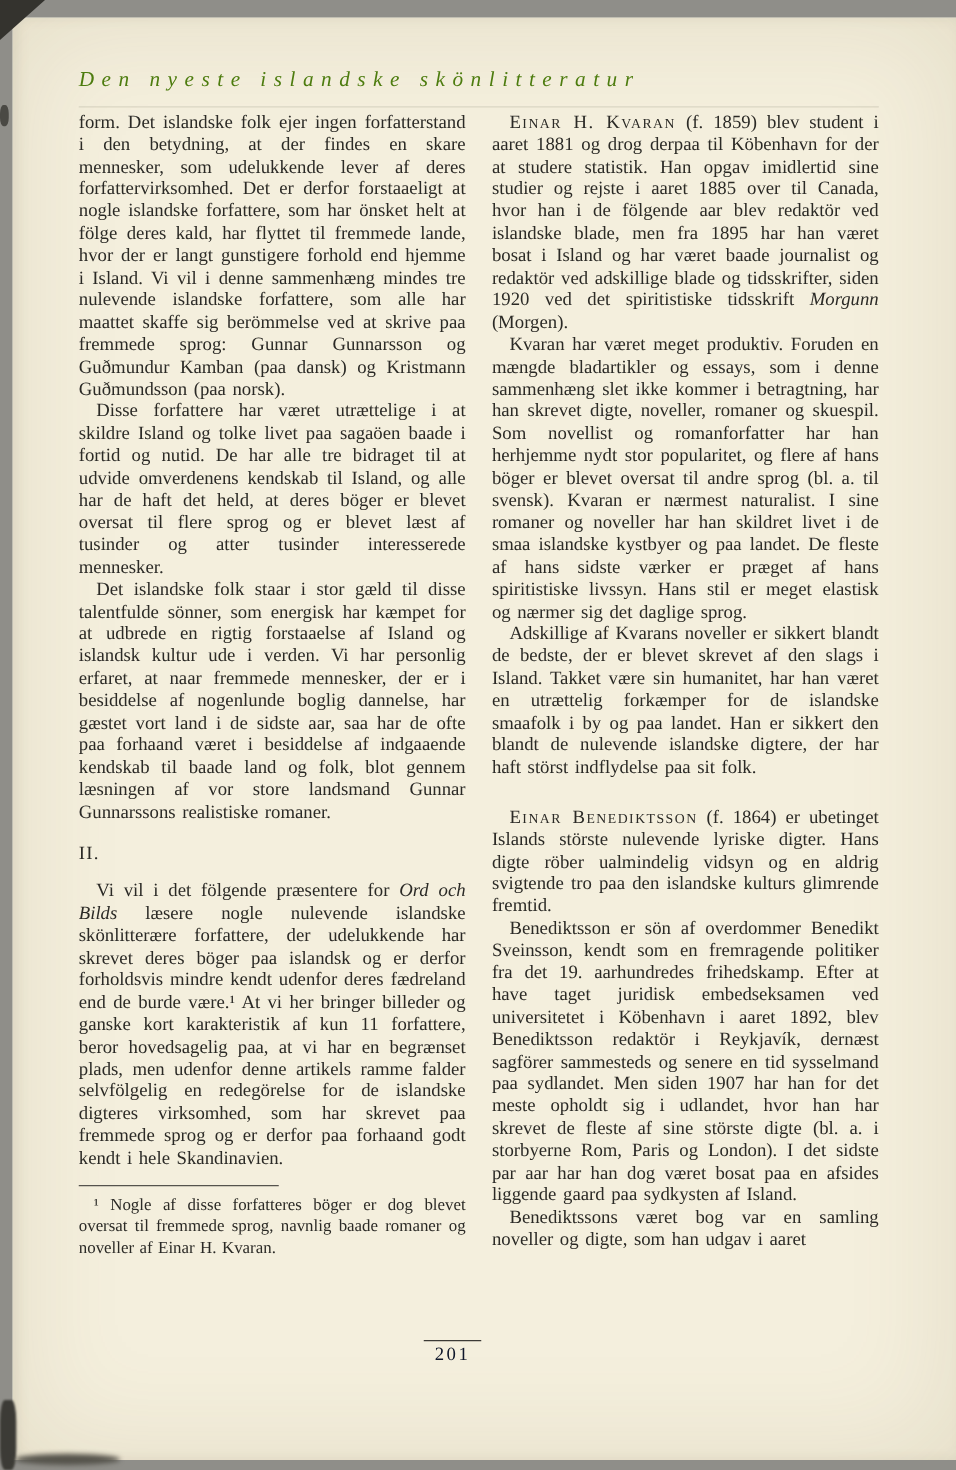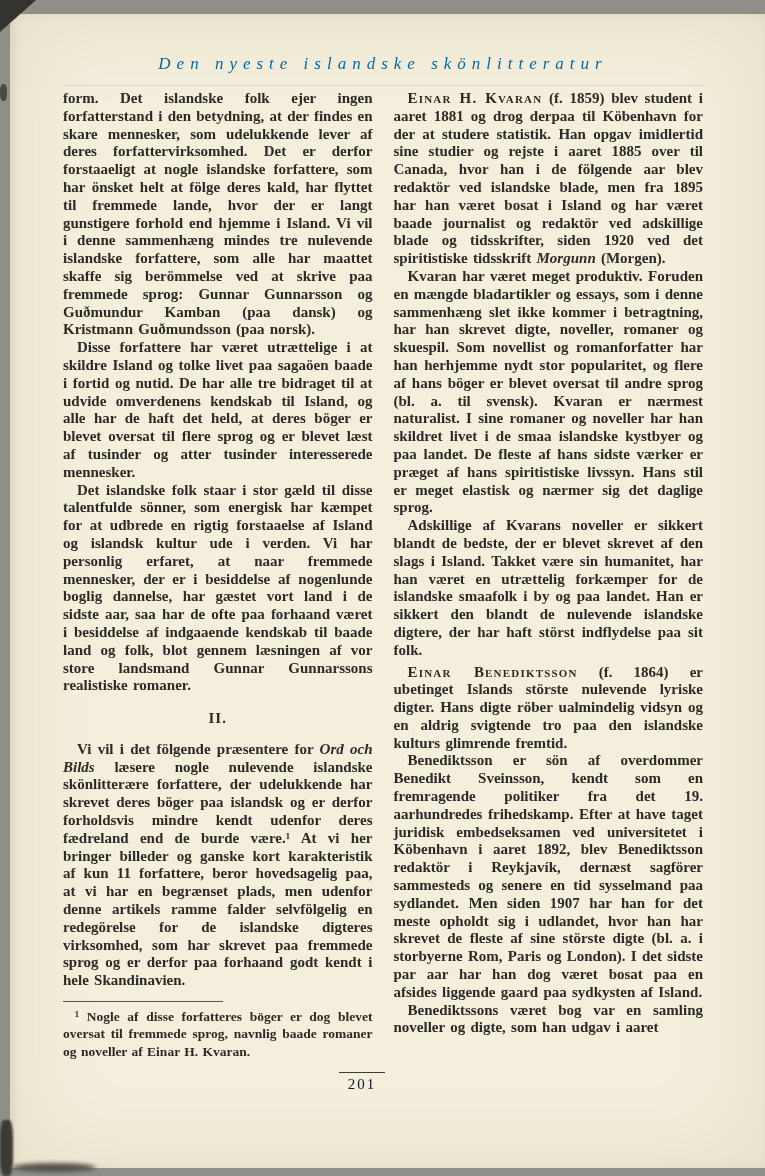--- a/index.html
+++ b/index.html
@@ -13,39 +13,39 @@
     background:var(--scan_edge);
     font-family:"Liberation Serif","DejaVu Serif",serif;
   }
   .page{
     position:absolute;left:10px;top:14px;right:0;bottom:8px;
     background:var(--paper);color:var(--ink);
     box-shadow:inset 0 0 90px rgba(135,115,65,.14), inset 4px 0 10px rgba(90,80,55,.10);
   }
   .running-head{
     position:absolute;top:40px;left:53px;width:640px;
-    text-align:center;font-style:italic;font-size:17px;letter-spacing:6px;
-    white-space:nowrap;color:#0369a1;
+    font-style:italic;font-size:17px;letter-spacing:6px;
+    white-space:nowrap;color:#4d7c0f;
   }
   .head-rule{
     position:absolute;top:71px;left:53px;width:640px;
     border-bottom:1px solid rgba(90,85,70,.16);
   }
   .columns{
     position:absolute;top:76px;left:53px;width:640px;
     display:flex;gap:21px;
   }
   .column{
     width:309.5px;font-size:15px;line-height:17.8px;
     text-align:justify;word-spacing:1.5px;
   }
-  .column p{margin:0;text-indent:14px;font-weight:bold;}
+  .column p{margin:0;text-indent:14px;}
   .column p.noindent{text-indent:0;}
-  .column p.gap-before{margin-top:4px;}
-  .column p.heading{text-align:center;text-indent:0;margin:15px 0 13px;letter-spacing:1px;}
+  .column p.gap-before{margin-top:22px;}
+  .column p.heading{text-align:left;text-indent:0;margin:15px 0 13px;letter-spacing:1px;}
   .footnote-rule{
     width:160px;border-top:1px solid #55534d;margin:11px 0 6px;
   }
   .column p.footnote{
     font-size:13.5px;line-height:17.3px;text-indent:12px;word-spacing:1px;
   }
   .sc{font-variant:small-caps;letter-spacing:1.2px;}
   .footer{
     position:absolute;top:1058px;left:53px;width:640px;
   }

